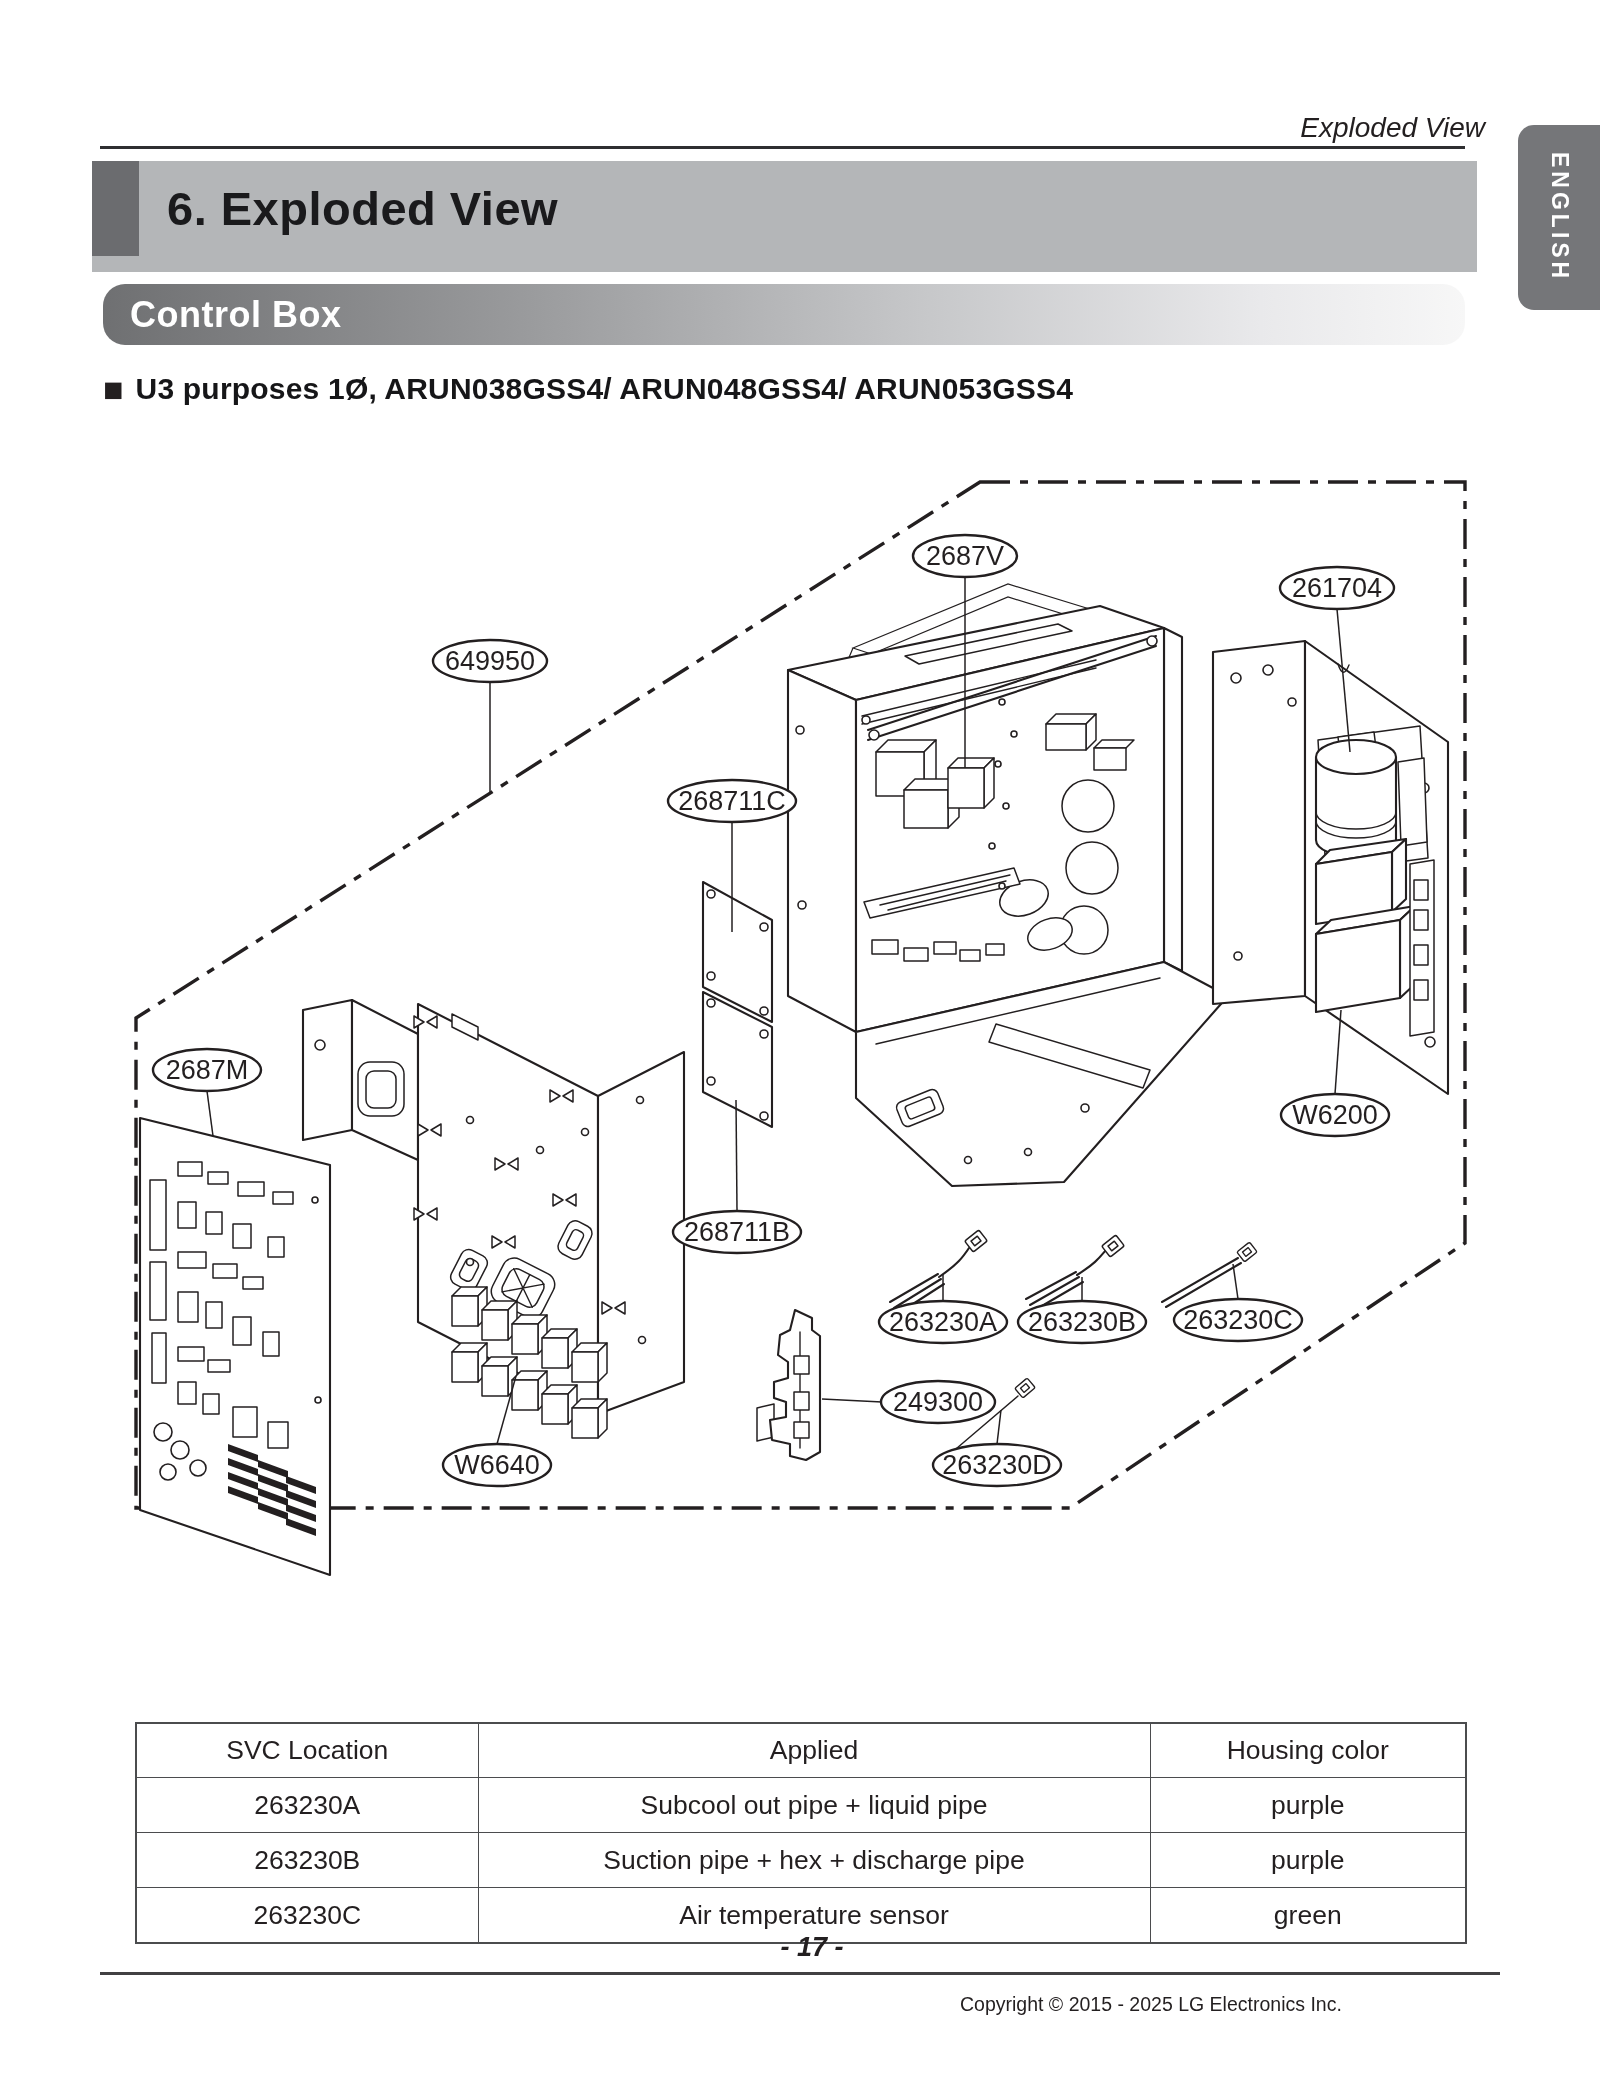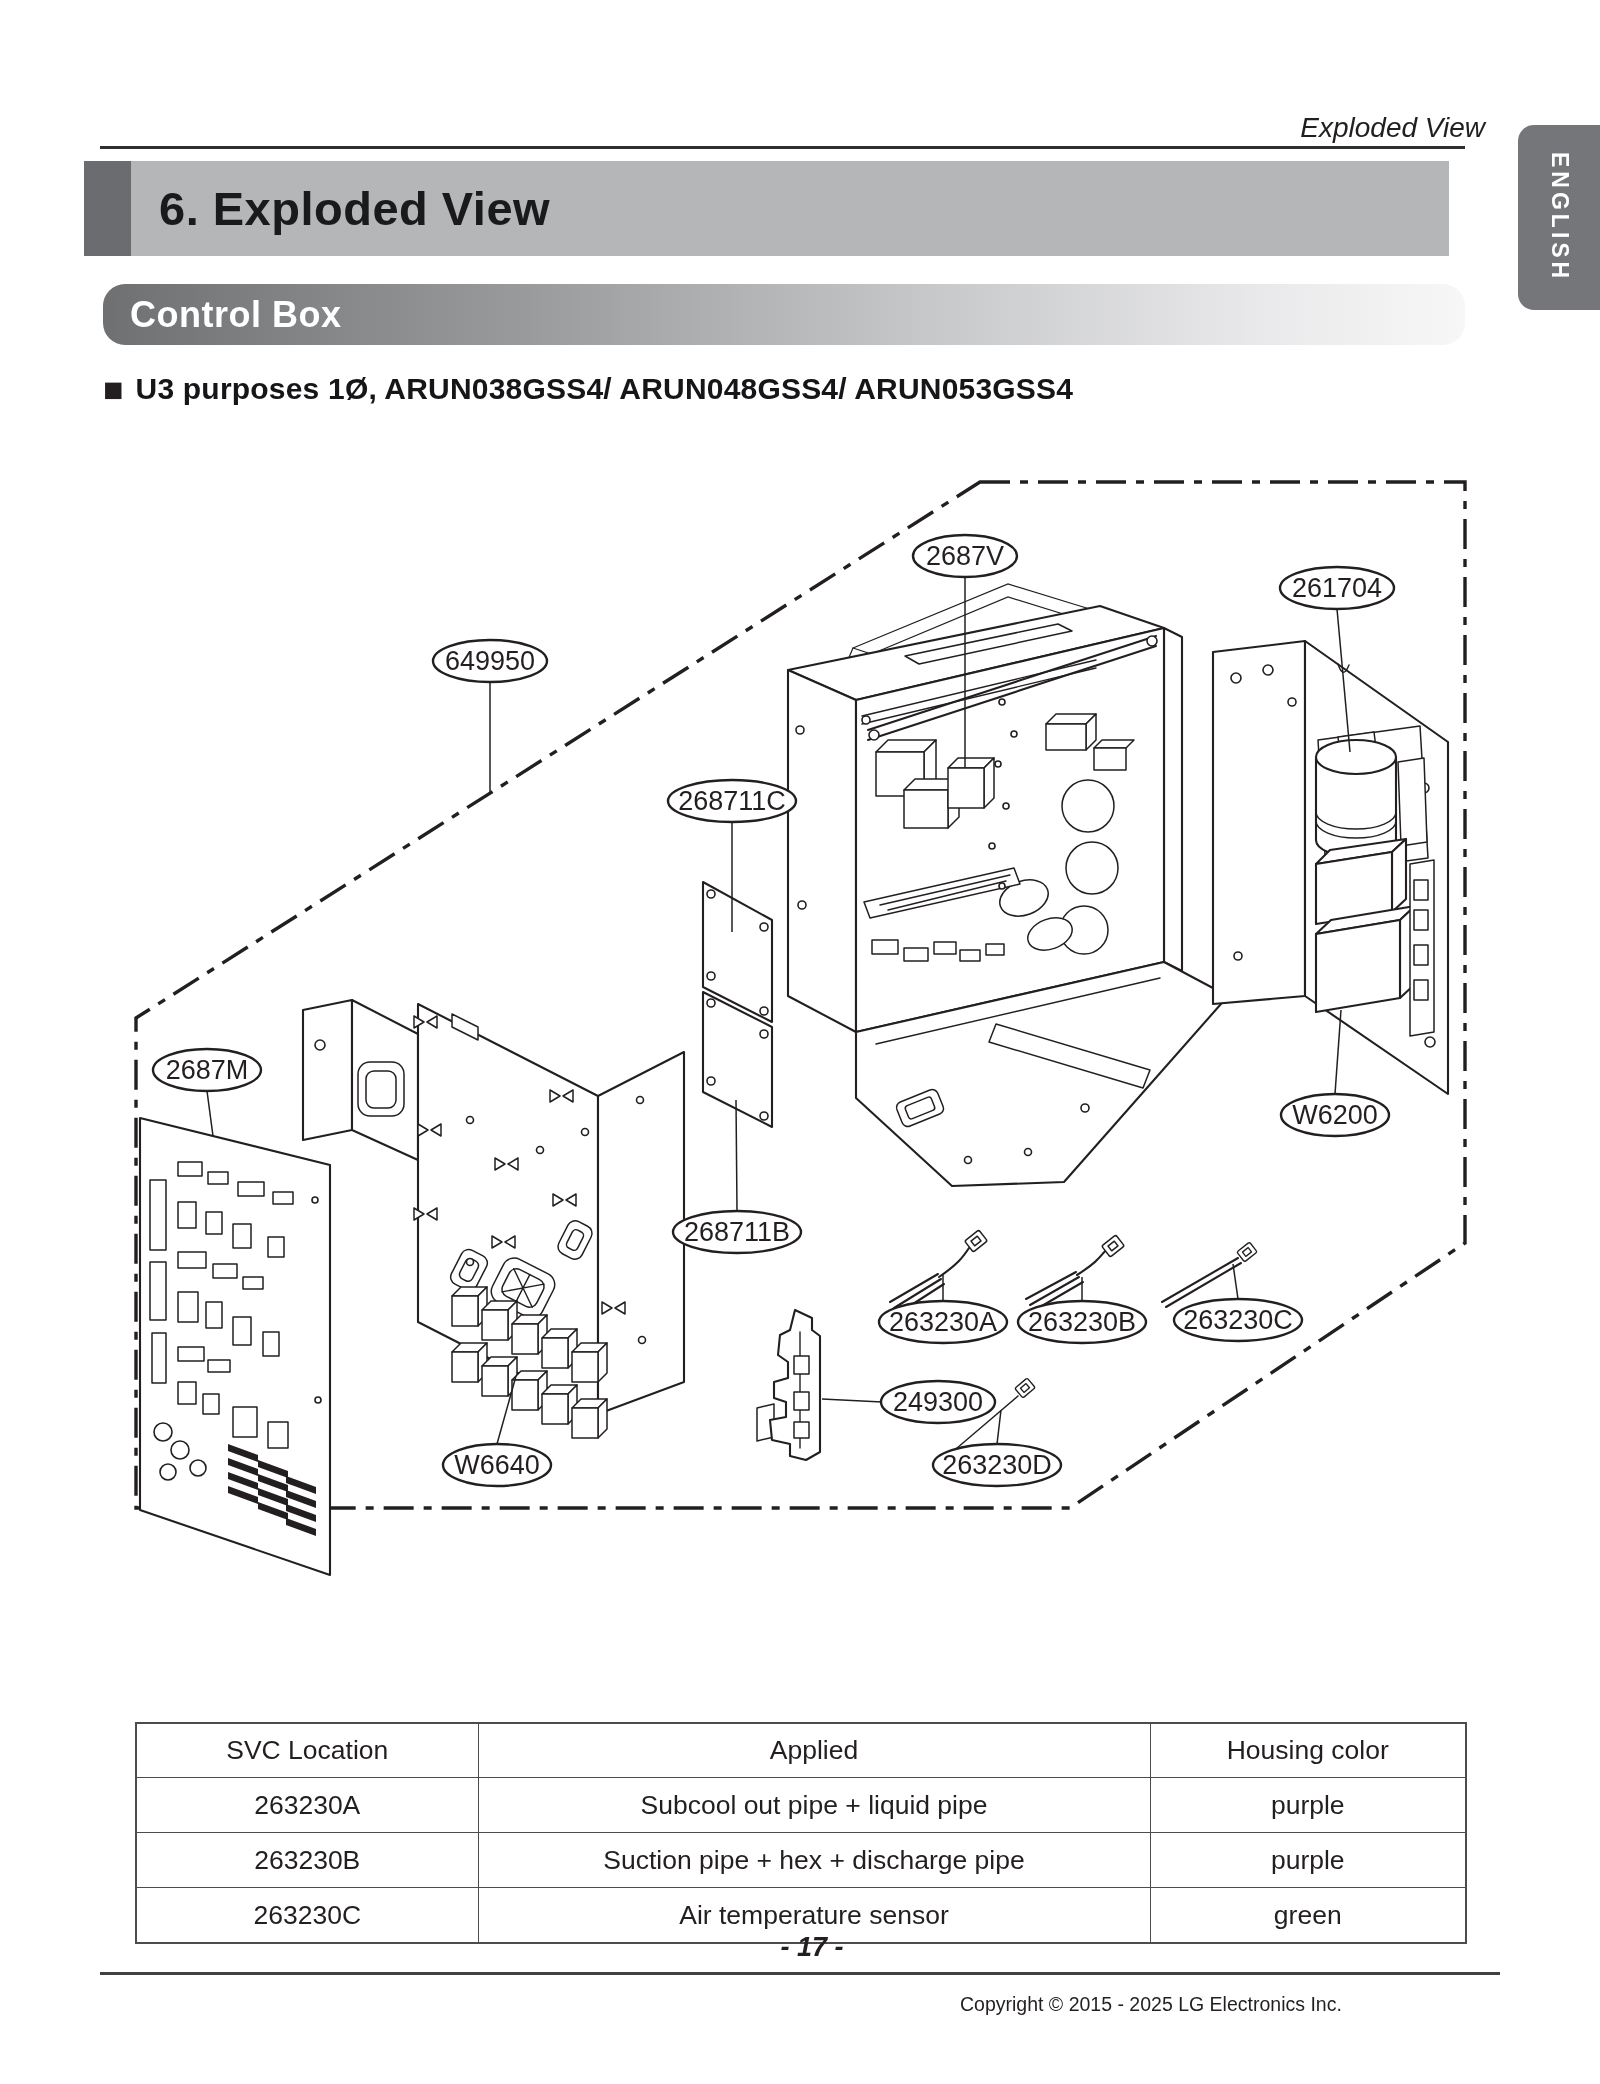--- a/index.html
+++ b/index.html
@@ -3,21 +3,21 @@
 <meta charset="utf-8">
 <style>
   html,body{margin:0;padding:0;background:#e8e8e8;}
   .page{position:relative;width:1600px;height:2084px;background:#ffffff;overflow:hidden;
         font-family:"Liberation Sans",sans-serif;color:#231f20;}
   
   .hdr-label{position:absolute;top:112px;left:0;width:1467px;text-align:right;
              font-style:italic;font-size:28px;color:#231f20;margin-left:18px;}
   .hdr-rule{position:absolute;top:146px;left:100px;width:1365px;height:2.5px;background:#2f2f31;}
   
-  .title-bar{position:absolute;top:161px;left:84px;width:1365px;height:95px;background:#b4b6b8;}
+  .title-bar{position:absolute;top:161px;left:92px;width:1365px;height:111px;background:#b4b6b8;padding-left:20px;}
   .title-sq{position:absolute;top:0;left:0;width:47px;height:95px;background:#6b6c6f;}
   .title-tx{position:absolute;left:75px;top:0;height:95px;line-height:95px;
             font-size:47px;font-weight:bold;color:#1a1a1c;letter-spacing:0.5px;}
   
   .lang-tab{position:absolute;top:125px;left:1518px;width:82px;height:185px;background:#757679;
             border-radius:16px 0 0 16px;display:flex;align-items:center;justify-content:center;}
   .lang-tab span{writing-mode:vertical-rl;color:#ffffff;font-size:23px;font-weight:bold;
                  letter-spacing:4px;}
   
   .cbox-bar{position:absolute;top:284px;left:103px;width:1362px;height:61px;border-radius:22px;

